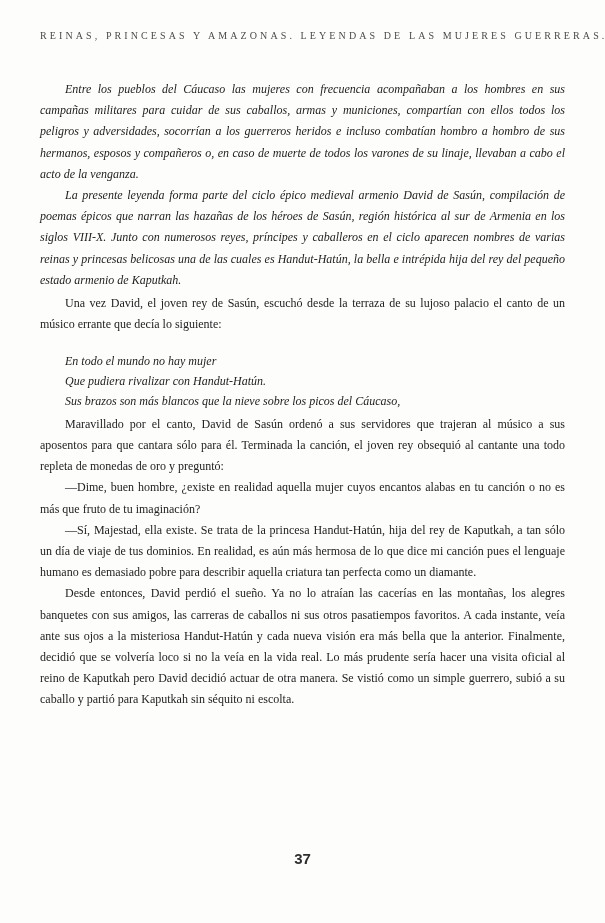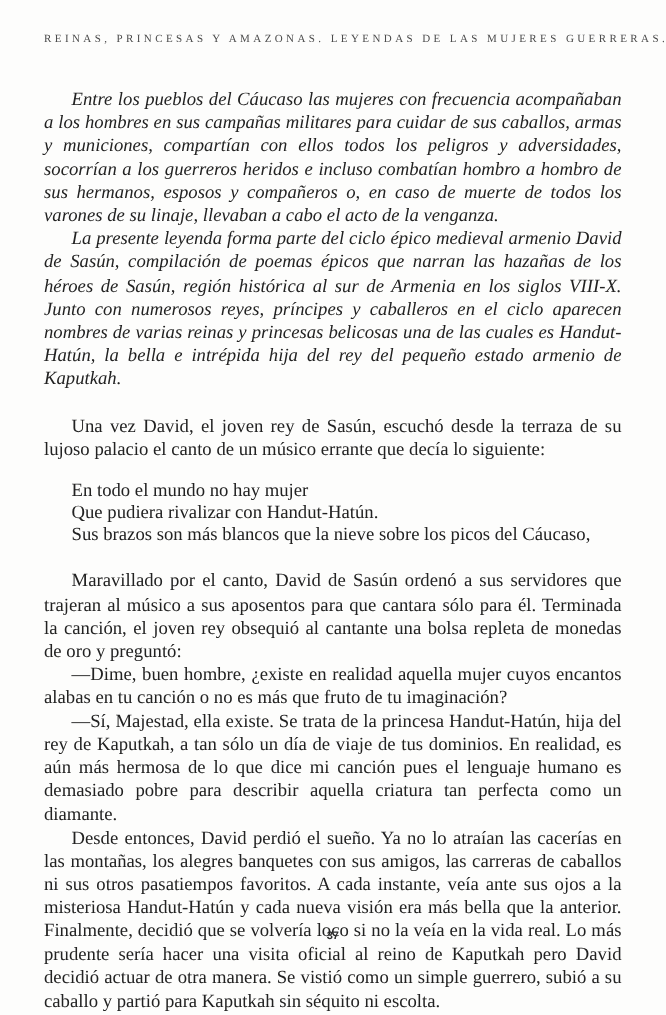--- a/index.html
+++ b/index.html
@@ -27,63 +27,64 @@
   .running-header {
     text-align: center;
     font-size: 10px;
     letter-spacing: 3.1px;
     color: var(--header-ink);
     white-space: nowrap;
     margin-bottom: 38px;
   }
   .body-text {
     width: 525px;
-    font-size: 17px;
+    font-size: 12px;
     line-height: 21.2px;
   }
   .body-text p {
     margin: 0;
     text-align: justify;
     text-indent: 25px;
   }
   .body-text p.italic { font-style: italic; }
-  .body-text .spaced { margin-top: 22px; }
+  .body-text .spaced { margin-top: 2px; }
   .poem {
+    font-style: italic;
     padding-left: 25px;
     line-height: 19.8px;
   }
   .poem.spaced { margin-top: 17px; }
   .poem-line { white-space: nowrap; }
   .page-number {
     position: absolute;
     left: 0;
     right: 0;
-    bottom: 66px;
+    bottom: 56px;
     text-align: center;
     font-family: "Liberation Sans", sans-serif;
     font-weight: bold;
-    font-size: 10px;
+    font-size: 15px;
     color: var(--folio-ink);
   }
 </style>
 </head>
 <body>
 
 <div class="page">
   <div class="running-header">REINAS, PRINCESAS Y AMAZONAS. LEYENDAS DE LAS MUJERES GUERRERAS.</div>
 
   <div class="body-text">
       <p class="italic">Entre los pueblos del Cáucaso las mujeres con frecuencia acompañaban a los hombres en sus campañas militares para cuidar de sus caballos, armas y municiones, compartían con ellos todos los peligros y adversidades, socorrían a los guerreros heridos e incluso combatían hombro a hombro de sus hermanos, esposos y compañeros o, en caso de muerte de todos los varones de su linaje, llevaban a cabo el acto de la venganza.</p>
       <p class="italic">La presente leyenda forma parte del ciclo épico medieval armenio David de Sasún, compilación de poemas épicos que narran las hazañas de los héroes de Sasún, región histórica al sur de Armenia en los siglos VIII-X. Junto con numerosos reyes, príncipes y caballeros en el ciclo aparecen nombres de varias reinas y princesas belicosas una de las cuales es Handut-Hatún, la bella e intrépida hija del rey del pequeño estado armenio de Kaputkah.</p>
       <p class="normal spaced">Una vez David, el joven rey de Sasún, escuchó desde la terraza de su lujoso palacio el canto de un músico errante que decía lo siguiente:</p>
       <div class="poem spaced">
         <div class="poem-line">En todo el mundo no hay mujer</div>
         <div class="poem-line">Que pudiera rivalizar con Handut-Hatún.</div>
         <div class="poem-line">Sus brazos son más blancos que la nieve sobre los picos del Cáucaso,</div>
       </div>
-      <p class="normal spaced">Maravillado por el canto, David de Sasún ordenó a sus servidores que trajeran al músico a sus aposentos para que cantara sólo para él. Terminada la canción, el joven rey obsequió al cantante una bolsa repleta de monedas de oro y preguntó:</p>
+      <p class="normal spaced">Maravillado por el canto, David de Sasún ordenó a sus servidores que trajeran al músico a sus aposentos para que cantara sólo para él. Terminada la canción, el joven rey obsequió al cantante una todo repleta de monedas de oro y preguntó:</p>
       <p class="normal">—Dime, buen hombre, ¿existe en realidad aquella mujer cuyos encantos alabas en tu canción o no es más que fruto de tu imaginación?</p>
       <p class="normal">—Sí, Majestad, ella existe. Se trata de la princesa Handut-Hatún, hija del rey de Kaputkah, a tan sólo un día de viaje de tus dominios. En realidad, es aún más hermosa de lo que dice mi canción pues el lenguaje humano es demasiado pobre para describir aquella criatura tan perfecta como un diamante.</p>
       <p class="normal">Desde entonces, David perdió el sueño. Ya no lo atraían las cacerías en las montañas, los alegres banquetes con sus amigos, las carreras de caballos ni sus otros pasatiempos favoritos. A cada instante, veía ante sus ojos a la misteriosa Handut-Hatún y cada nueva visión era más bella que la anterior. Finalmente, decidió que se volvería loco si no la veía en la vida real. Lo más prudente sería hacer una visita oficial al reino de Kaputkah pero David decidió actuar de otra manera. Se vistió como un simple guerrero, subió a su caballo y partió para Kaputkah sin séquito ni escolta.</p>
     </div>
 
   <div class="page-number">37</div>
 </div>
 
 </body></html>

